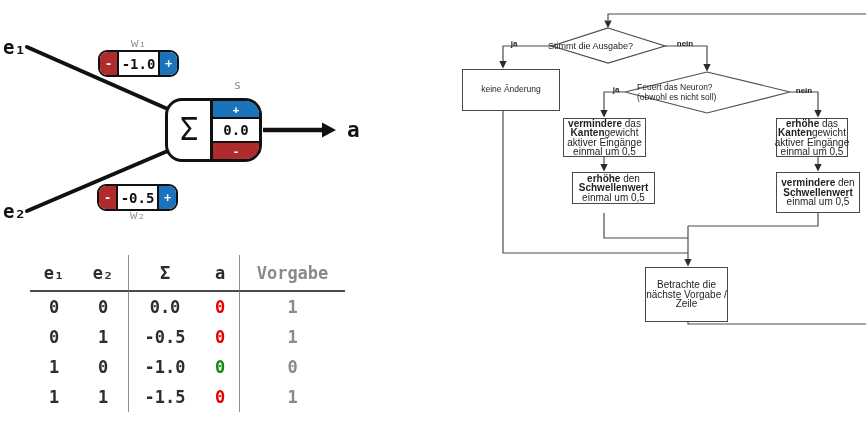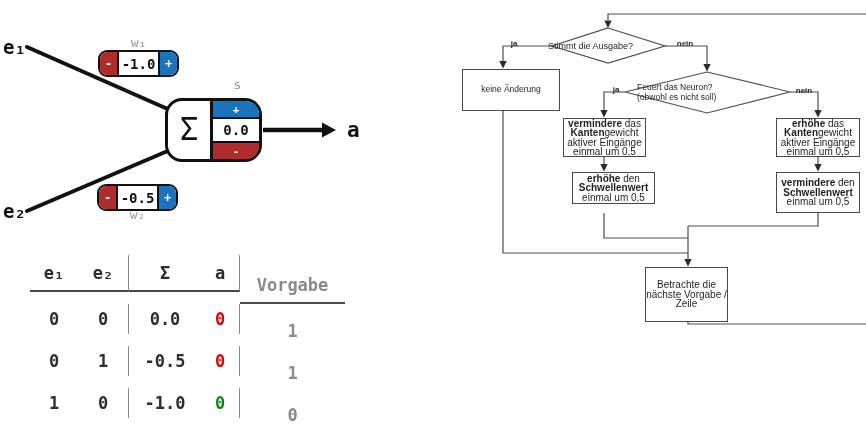--- a/index.html
+++ b/index.html
@@ -55,21 +55,21 @@
   .out-label { font-family:"DejaVu Sans Mono", monospace; font-weight:700; font-size:21px; color:#111; }
 
   
   .ttable { left:30px; top:255px; display:grid; grid-template-columns:48px 51px 72px 39px 105px; }
   .ttable .cell {
     height:30px; display:flex; align-items:center; justify-content:center;
     font-family:"DejaVu Sans Mono", monospace; font-weight:700; font-size:17px; color:#2d2d2d;
   }
   .ttable .hcell { height:37px; border-bottom:2px solid #4a4a4a; }
   .ttable .div-r { border-right:1px solid #8c8c8c; }
-  .ttable .gray { color:#8a8a8a;margin-top:12px; }
+  .ttable .gray { color:#8a8a8a; }
   .ttable [data-color="red"]   { color:#e60000; }
   .ttable [data-color="green"] { color:#0f8a0f; }
 
   
   .fc { left:430px; top:0; width:436px; height:427px; }
   .fc-box {
     position:absolute; background:#fff; border:1px solid #4a4a4a;
     display:flex; flex-direction:column; align-items:center; justify-content:center;
     text-align:center; color:#1f1f1f;
   }
@@ -208,21 +208,21 @@
       <div class="fl">aktiver Eingänge</div>
       <div class="fl">einmal um 0,5</div>
     </div>
 
     <div class="fc-box" style="left:142px;top:172px;width:83px;height:32px">
       <div class="fl"><b>erhöhe</b><span> den</span></div>
       <div class="fl"><b>Schwellenwert</b><span></span></div>
       <div class="fl">einmal um 0,5</div>
     </div>
 
-    <div class="fc-box" style="left:346px;top:118px;width:84px;height:39px">
+    <div class="fc-box" style="left:346px;top:118px;width:72px;height:39px">
       <div class="fl"><b>erhöhe</b><span> das</span></div>
       <div class="fl"><b>Kanten</b><span>gewicht</span></div>
       <div class="fl">aktiver Eingänge</div>
       <div class="fl">einmal um 0,5</div>
     </div>
 
     <div class="fc-box" style="left:346px;top:172px;width:84px;height:41px">
       <div class="fl"><b>vermindere</b><span> den</span></div>
       <div class="fl"><b>Schwellenwert</b><span></span></div>
       <div class="fl">einmal um 0,5</div>

